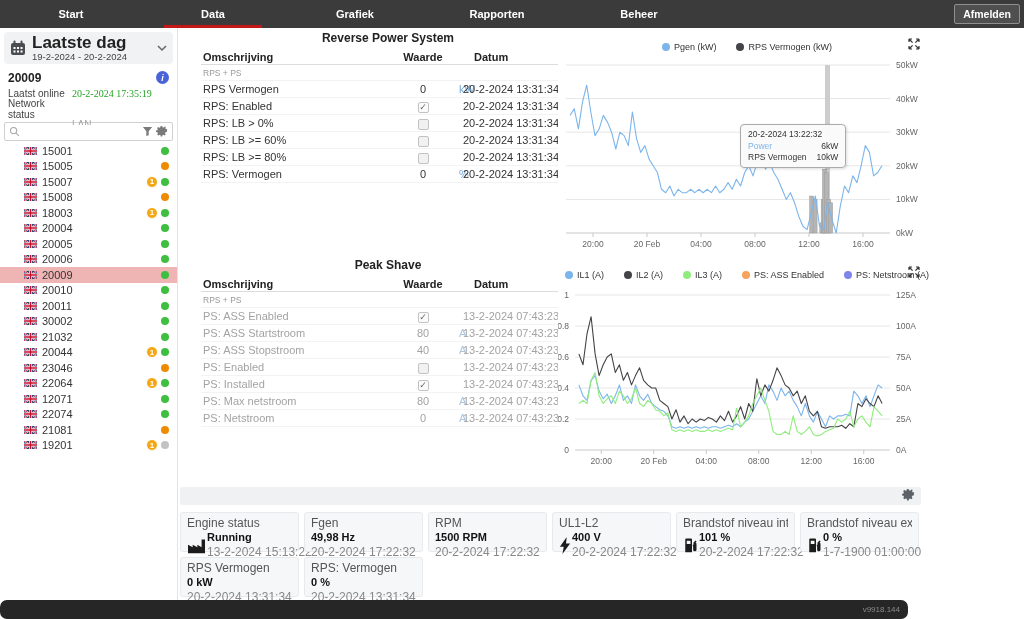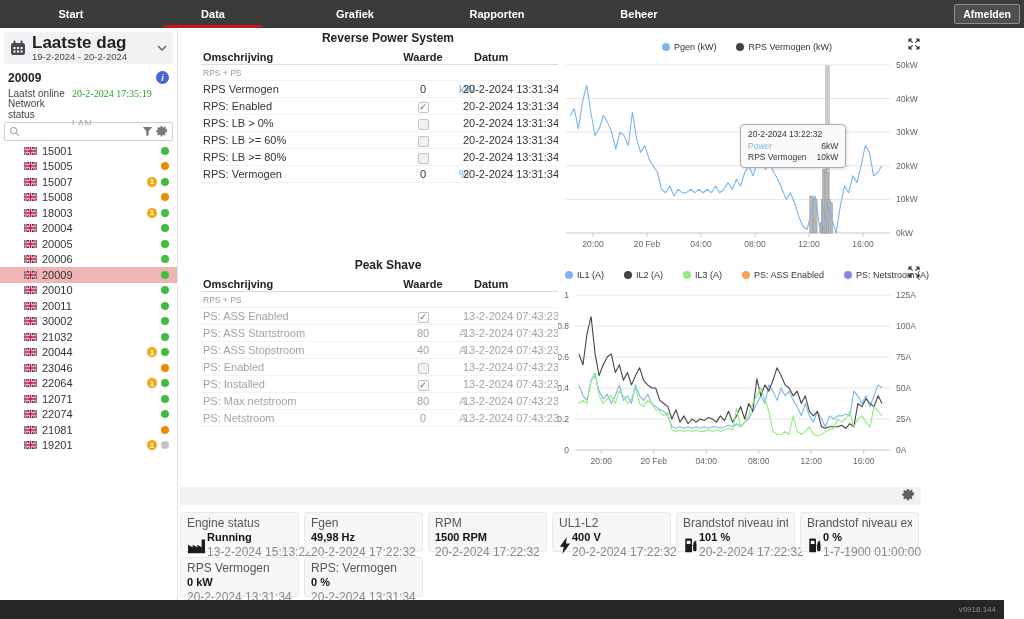--- a/index.html
+++ b/index.html
@@ -71,21 +71,21 @@
   .toolbar .icon-btn{position:absolute;right:6px;top:2px;}
   .tile-row{position:absolute;left:180px;display:flex;gap:5px;}
   .tile-row.r1{top:512px;} .tile-row.r2{top:557px;}
   .tile{width:119px;height:40px;background:#f6f7f9;border:1px solid #e7e9ec;border-radius:3px;padding:3px 6px;}
   .tile-label{font-size:12px;color:#555;line-height:1.2;white-space:nowrap;overflow:hidden;}
   .tile-body{display:flex;align-items:center;gap:1px;margin-top:1px;}
   .tile-col{line-height:1.25;}
   .tile-value{font-size:11px;font-weight:bold;color:#111;}
   .tile-date{font-size:12px;color:#888;white-space:nowrap;}
   
-  .footer{position:absolute;left:0;bottom:0;width:1004px;height:19px;background:#262626;}
+  .footer{position:absolute;left:0;bottom:0;width:908px;height:19px;background:#262626;border-radius:7px;}
   .version{position:absolute;right:8px;top:5px;font-size:8px;color:#8a8a8a;}
   svg text{font-family:"Liberation Sans",sans-serif;}
 </style>
 </head>
 <body>
 
 <div class="app">
 
   <header class="navbar">
     <div id="nav-tabs" style="display:flex;">

